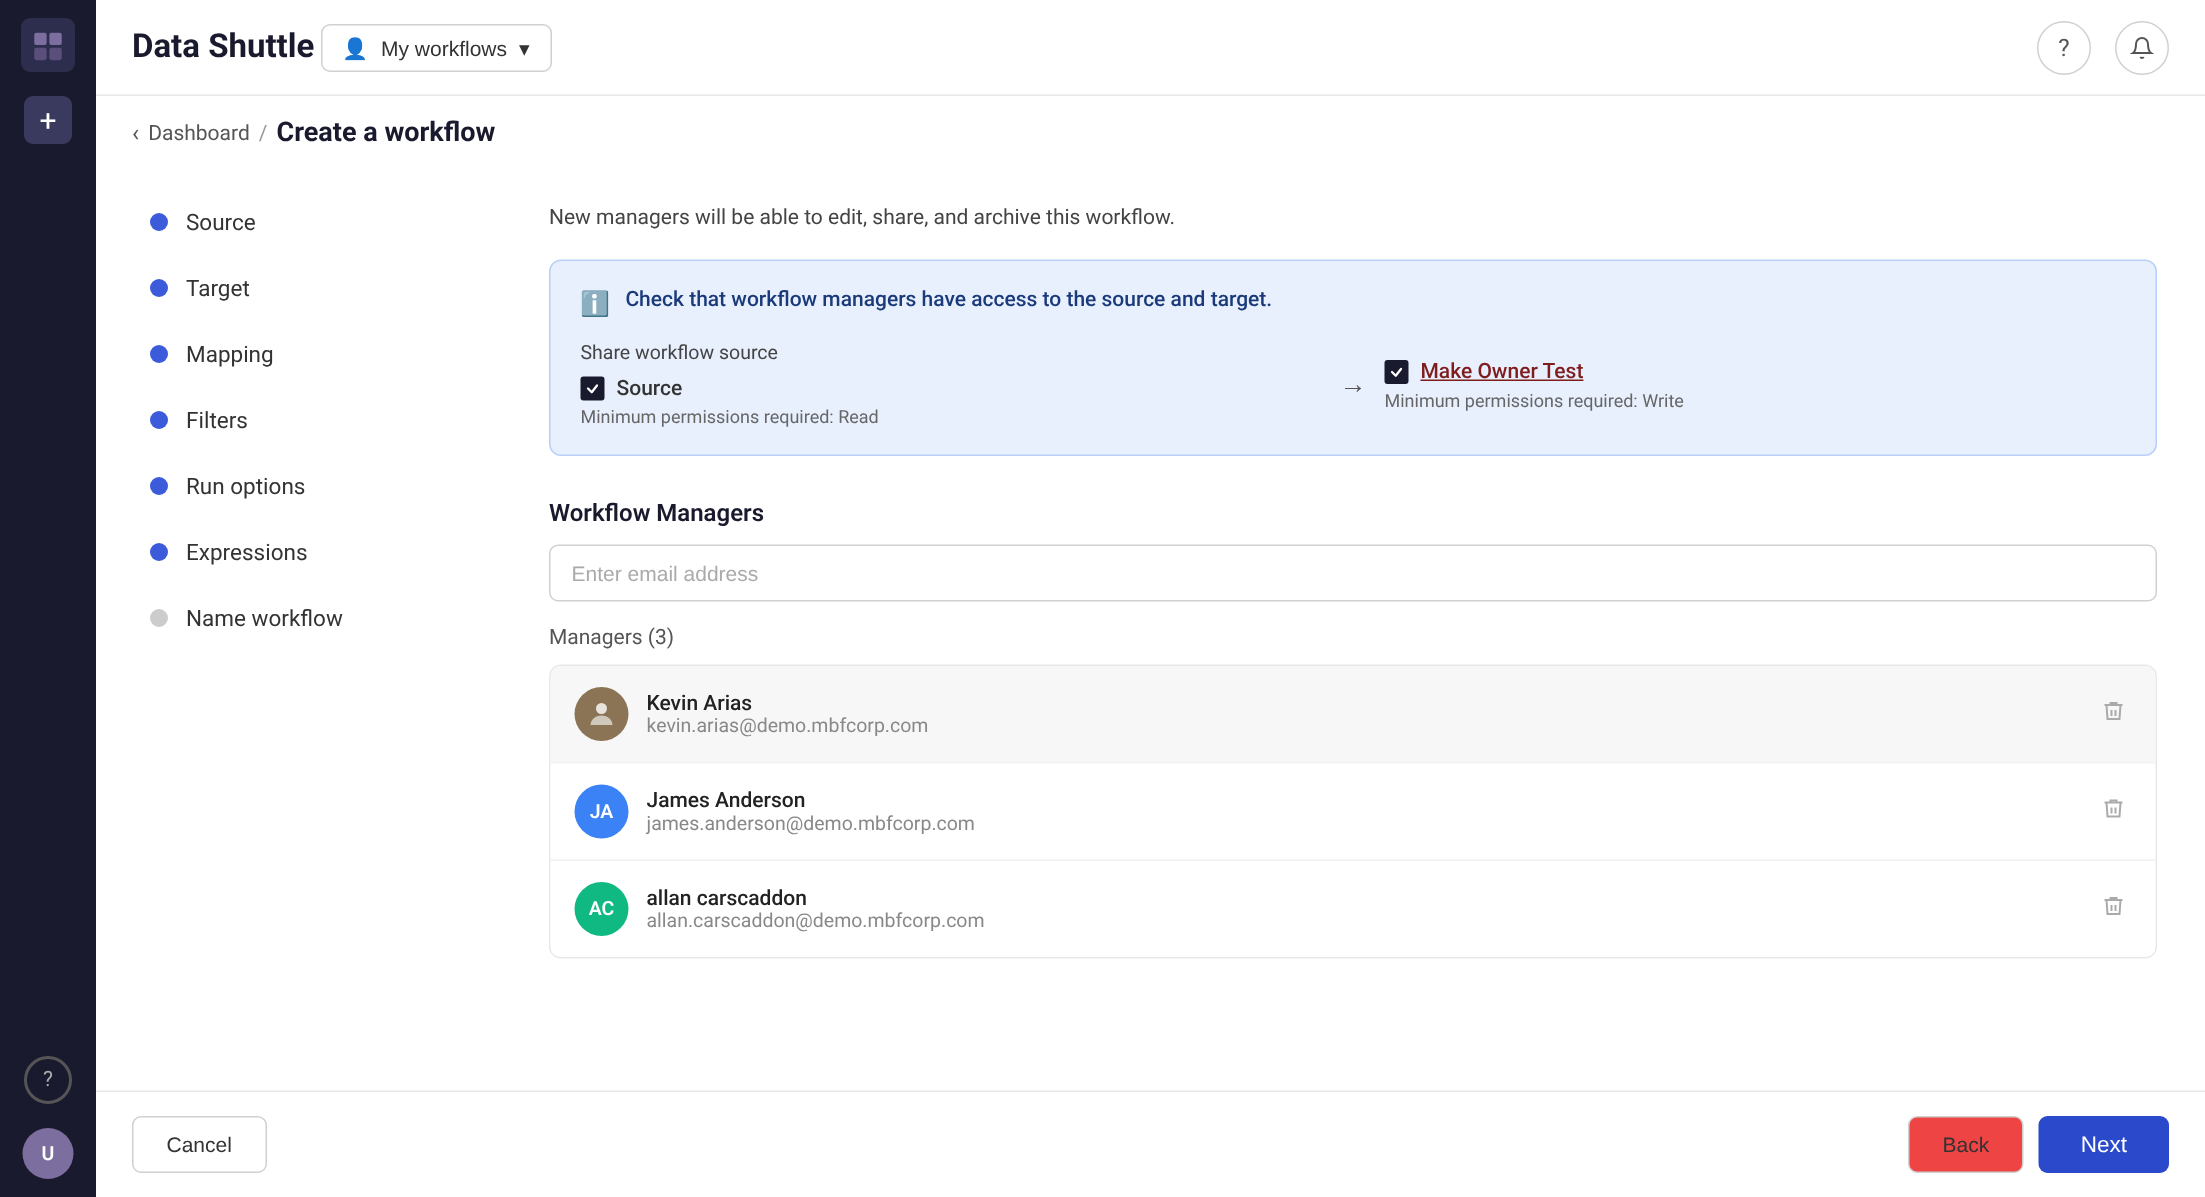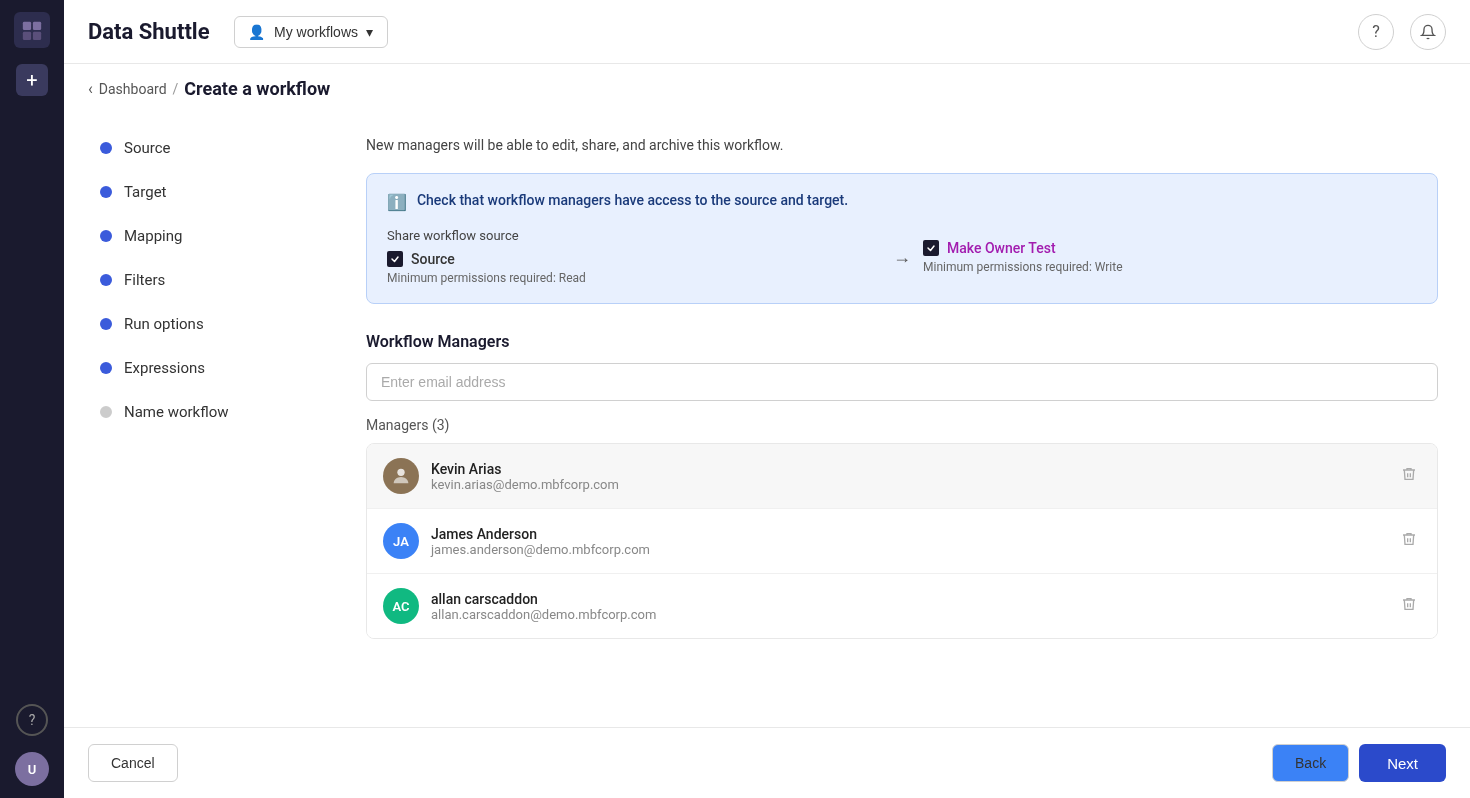--- a/index.html
+++ b/index.html
@@ -66,21 +66,21 @@
     .top-header {
       display: flex;
       align-items: center;
       justify-content: space-between;
       padding: 0 24px;
       height: 64px;
       border-bottom: 1px solid #e8e8e8;
       flex-shrink: 0;
     }
     .header-left {
-      display: flex; align-items: center; gap: 24px;
+      display: flex; align-items: center; gap: 4px;
     }
     .app-title {
       font-size: 22px;
       font-weight: 700;
       color: #1a1a2e;
     }
     .workflows-btn {
       display: flex; align-items: center; gap: 8px;
       padding: 7px 14px;
       border: 1px solid #d0d0d0;
@@ -223,21 +223,22 @@
       display: flex; align-items: center; justify-content: center;
       flex-shrink: 0;
     }
     .share-checkbox svg { width: 10px; height: 10px; }
     .share-name {
       font-size: 14px;
       font-weight: 500;
       color: #333;
     }
     .share-name.link {
-      color: #a21caf;
+      color: #7f1d1d;
+      text-decoration: underline;
       cursor: pointer;
       text-align: center;
     }
     .share-perm {
       font-size: 12px;
       color: #666;
       margin-top: 4px;
     }
     .arrow-col {
       display: flex; align-items: center; justify-content: center;
@@ -337,21 +338,21 @@
       color: #333;
       cursor: pointer;
     }
     .footer-right {
       display: flex; gap: 10px;
     }
     .back-btn {
       padding: 10px 22px;
       border: 1px solid #d0d0d0;
       border-radius: 6px;
-      background: #3b82f6;
+      background: #ef4444;
       font-size: 14px;
       color: #333;
       cursor: pointer;
     }
     .next-btn {
       padding: 10px 28px;
       border: none;
       border-radius: 6px;
       background: #2b4acb;
       font-size: 15px;

